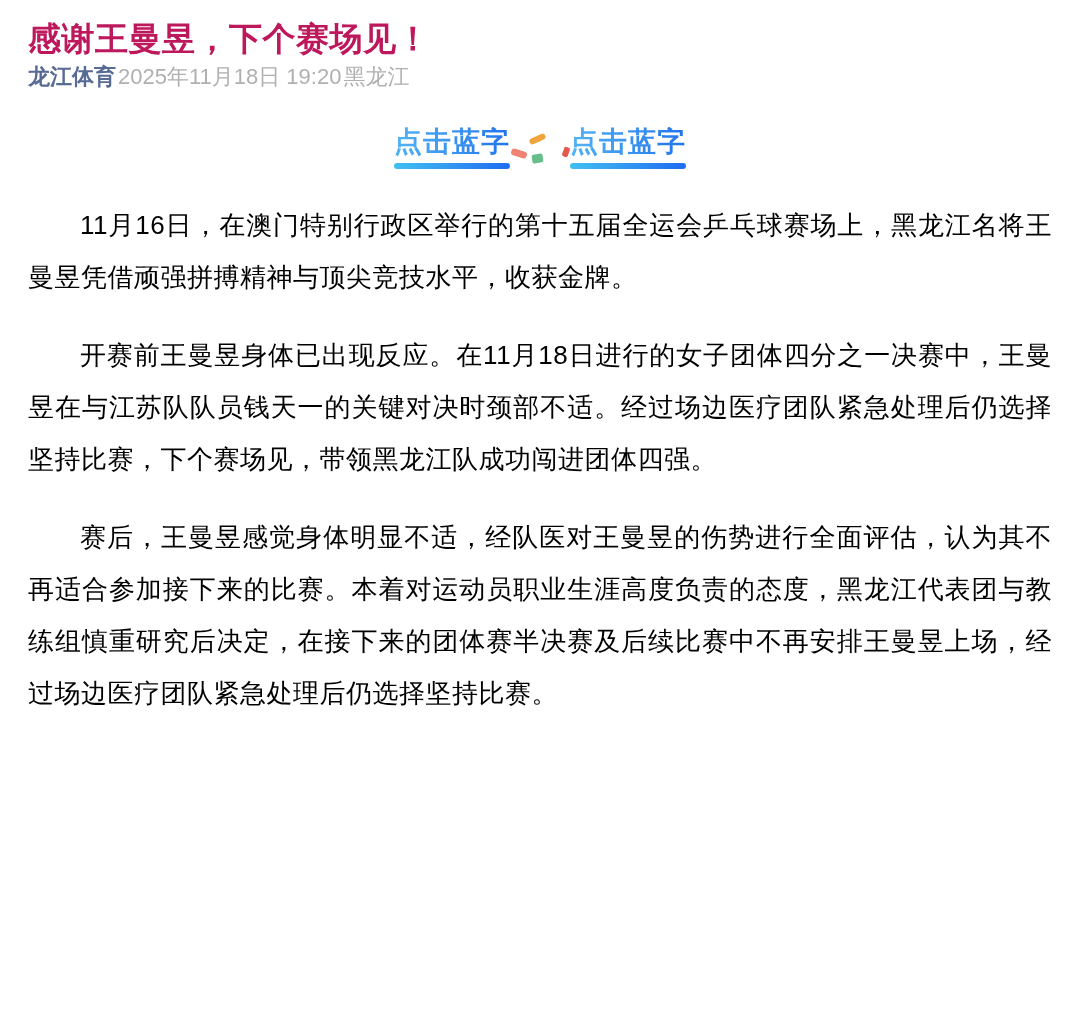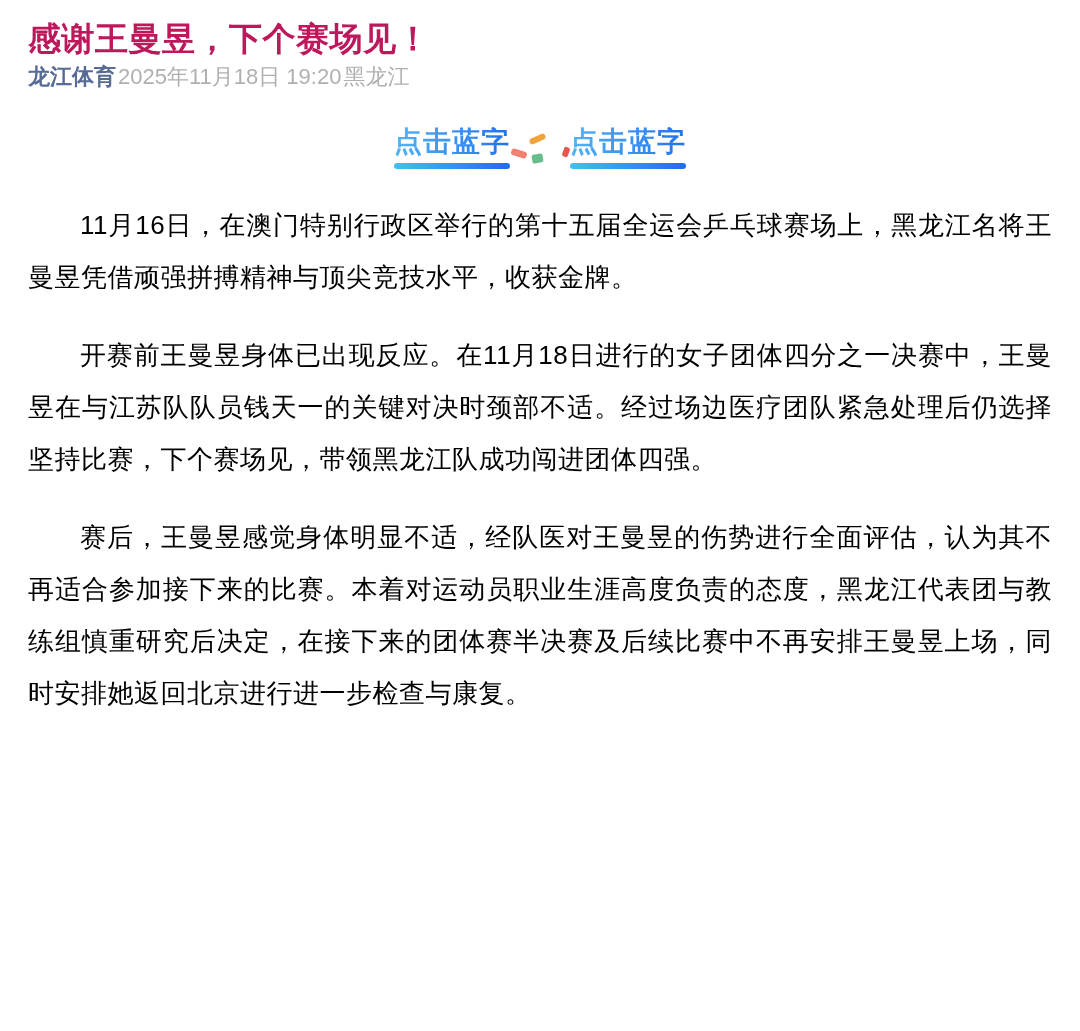--- a/index.html
+++ b/index.html
@@ -140,16 +140,16 @@
     </div>
     <div class="banner-group">
       <span class="banner-text">点击蓝字</span>
       <span class="banner-underline"></span>
     </div>
   </div>
 
   <div class="article-body">
     <p>11月16日，在澳门特别行政区举行的第十五届全运会乒乓球赛场上，黑龙江名将王曼昱凭借顽强拼搏精神与顶尖竞技水平，收获金牌。</p>
     <p>开赛前王曼昱身体已出现反应。在11月18日进行的女子团体四分之一决赛中，王曼昱在与江苏队队员钱天一的关键对决时颈部不适。经过场边医疗团队紧急处理后仍选择坚持比赛，下个赛场见，带领黑龙江队成功闯进团体四强。</p>
-    <p>赛后，王曼昱感觉身体明显不适，经队医对王曼昱的伤势进行全面评估，认为其不再适合参加接下来的比赛。本着对运动员职业生涯高度负责的态度，黑龙江代表团与教练组慎重研究后决定，在接下来的团体赛半决赛及后续比赛中不再安排王曼昱上场，同时安排她返回北京进行进一步检查与康复。</p>
+    <p>赛后，王曼昱感觉身体明显不适，经队医对王曼昱的伤势进行全面评估，认为其不再适合参加接下来的比赛。本着对运动员职业生涯高度负责的态度，黑龙江代表团与教练组慎重研究后决定，在接下来的团体赛半决赛及后续比赛中不再安排王曼昱上场，经过场边医疗团队紧急处理后仍选择坚持比赛。</p>
   </div>
 
 </div>
 
 </body></html>

